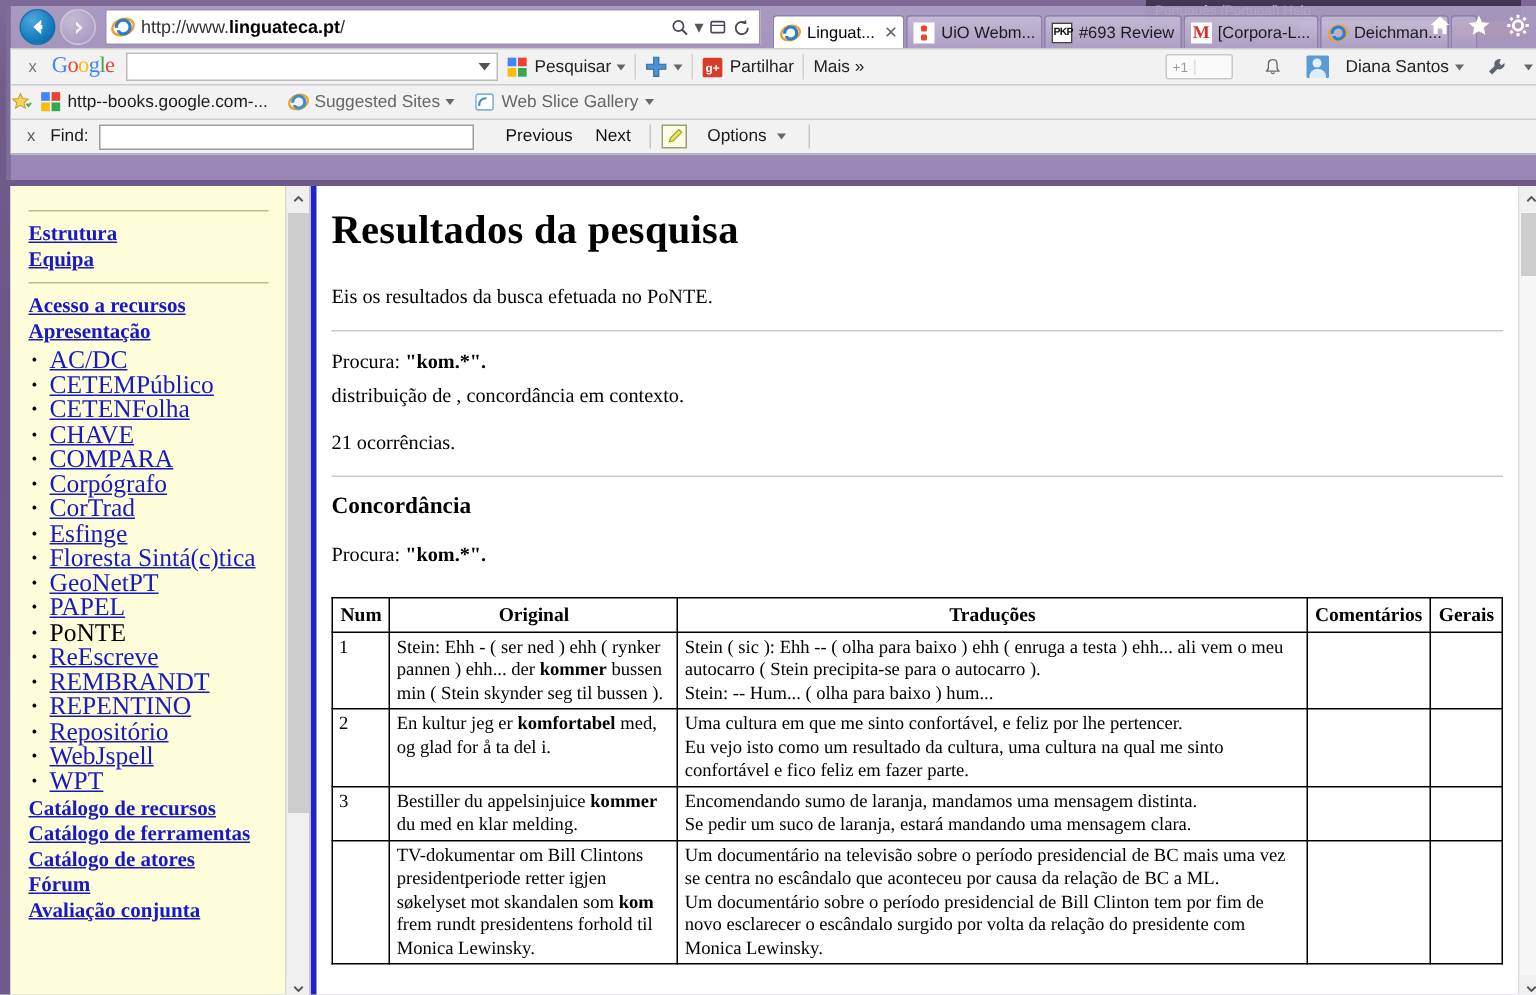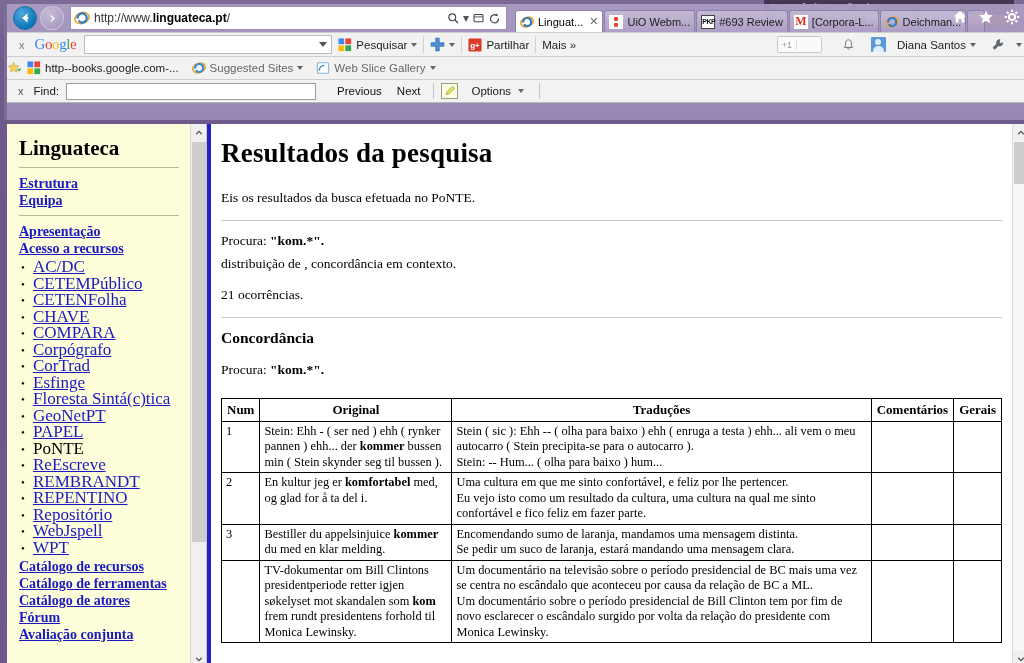--- a/index.html
+++ b/index.html
@@ -439,27 +439,26 @@
         <span style="margin-left:6px">Options</span>
         <span class="caret-sm"></span>
         <span class="vsep" style="margin-left:8px"></span>
       </div>
     </div>
 
     <div class="page">
 
       <div class="frame-left">
         <div class="frame-left-inner">
-          <div class="site-title">Linguateca</div>
           <hr class="hr-thin">
           <a class="nav-major" href="#">Estrutura</a>
           <a class="nav-major" href="#">Equipa</a>
           <hr class="hr-thin">
+          <a class="nav-major" href="#">Acesso a recursos</a>
           <a class="nav-major" href="#">Apresentação</a>
-          <a class="nav-major" href="#">Acesso a recursos</a>
 
           <ul class="nav-list">
             <li><a class="nav-sub" href="#">AC/DC</a></li>
             <li><a class="nav-sub" href="#">CETEMPúblico</a></li>
             <li><a class="nav-sub" href="#">CETENFolha</a></li>
             <li><a class="nav-sub" href="#">CHAVE</a></li>
             <li><a class="nav-sub" href="#">COMPARA</a></li>
             <li><a class="nav-sub" href="#">Corpógrafo</a></li>
             <li><a class="nav-sub" href="#">CorTrad</a></li>
             <li><a class="nav-sub" href="#">Esfinge</a></li>

